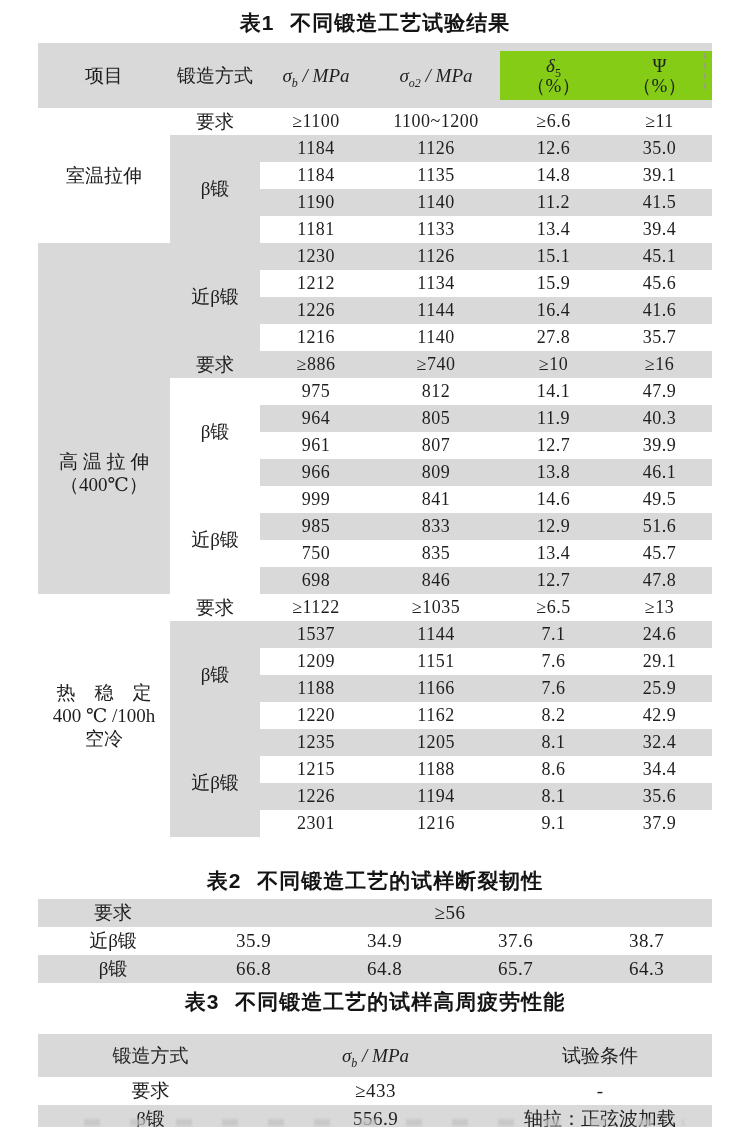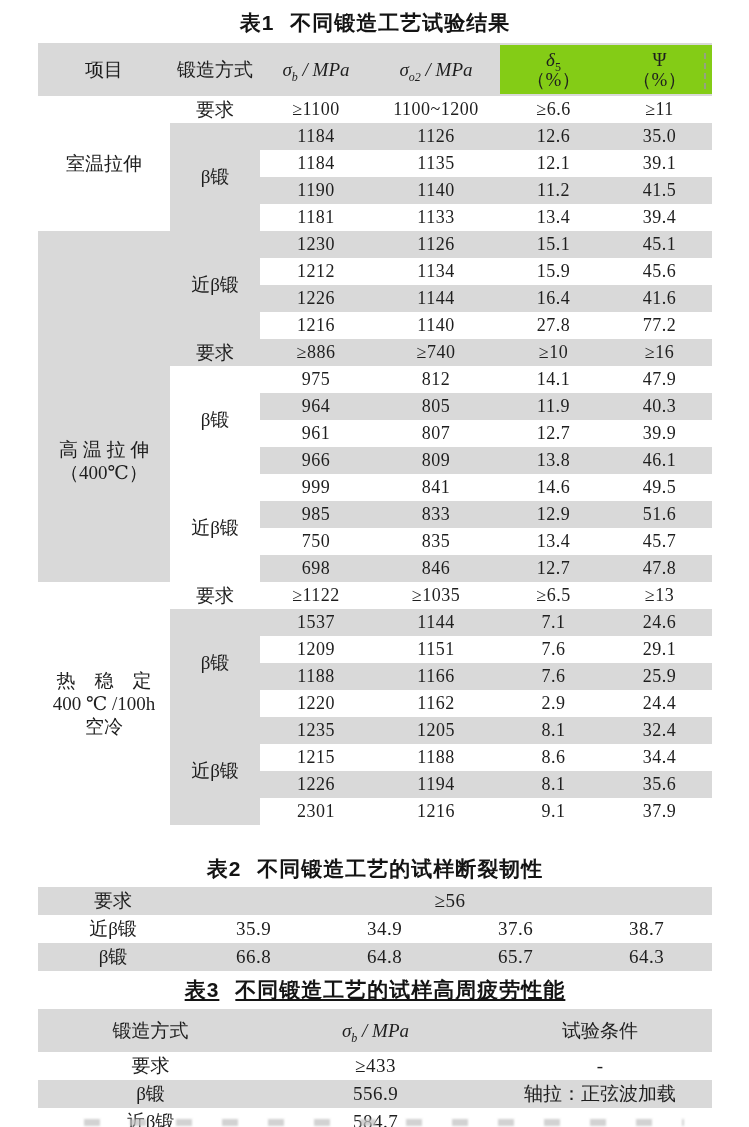--- a/index.html
+++ b/index.html
@@ -10,27 +10,27 @@
   }
   .wrap{margin-left:38px;width:674px;}
   .tbl-title{
     font-family:"Liberation Sans","DejaVu Sans",sans-serif;
     font-weight:bold;font-size:21px;line-height:27px;color:#141414;
     text-align:center;letter-spacing:1px;
   }
   .tbl-title .num{margin-right:16px;text-align:center;}
   #t1-title{padding-top:9px;margin-bottom:7px;}
   #t2-title{margin-top:30px;margin-bottom:5px;}
-  #t3-title{margin-top:5px;margin-bottom:6px;text-decoration:underline;}
+  #t3-title{margin-top:5px;margin-bottom:19px;}
   table{border-collapse:collapse;table-layout:fixed;width:674px;}
   td{text-align:center;vertical-align:middle;padding:0;font-size:18px;line-height:1.05;}
   sub{font-size:12px;line-height:0;}
   .un{font-style:italic;}
   
-  .t1 thead td{height:53px;background:#d9d9d9;font-size:19px;}
+  .t1 thead td{height:65px;background:#d9d9d9;font-size:19px;}
   .t1 tbody td{height:27px;}
   .t1 tbody tr:nth-child(odd) td.d{background:#ffffff;}
   .t1 tbody tr:nth-child(even) td.d{background:#d9d9d9;}
   .bg-g{background:#d9d9d9;}
   .bg-w{background:#ffffff;margin-top:41px;}
   .item{font-size:19px;line-height:23px;}
   .mode{font-size:19px;}
   .hl{background:#84cc16;display:inline-block;padding:5px 25px;}
   .n{letter-spacing:0.5px;}
   
@@ -91,21 +91,21 @@
       <tr>
         <td class="mode bg-g" rowspan="4">β锻</td>
         <td class="d n">1184</td>
           <td class="d n">1126</td>
           <td class="d n">12.6</td>
           <td class="d n">35.0</td>
       </tr>
       <tr>
           <td class="d n">1184</td>
           <td class="d n">1135</td>
-          <td class="d n">12.1</td>
+          <td class="d n">14.8</td>
           <td class="d n">39.1</td>
         </tr>
       <tr>
           <td class="d n">1190</td>
           <td class="d n">1140</td>
           <td class="d n">11.2</td>
           <td class="d n">41.5</td>
         </tr>
       <tr>
           <td class="d n">1181</td>
@@ -130,21 +130,21 @@
       <tr>
           <td class="d n">1226</td>
           <td class="d n">1144</td>
           <td class="d n">16.4</td>
           <td class="d n">41.6</td>
         </tr>
       <tr>
           <td class="d n">1216</td>
           <td class="d n">1140</td>
           <td class="d n">27.8</td>
-          <td class="d n">77.2</td>
+          <td class="d n">35.7</td>
         </tr>
       <tr>
         <td class="item bg-g" rowspan="9">
             <div>高 温 拉 伸</div>
             <div>（400℃）</div>
           </td>
         <td class="mode d">要求</td>
         <td class="d n">≥886</td>
           <td class="d n">≥740</td>
           <td class="d n">≥10</td>
@@ -227,22 +227,22 @@
         </tr>
       <tr>
           <td class="d n">1188</td>
           <td class="d n">1166</td>
           <td class="d n">7.6</td>
           <td class="d n">25.9</td>
         </tr>
       <tr>
           <td class="d n">1220</td>
           <td class="d n">1162</td>
-          <td class="d n">2.9</td>
-          <td class="d n">24.4</td>
+          <td class="d n">8.2</td>
+          <td class="d n">42.9</td>
         </tr>
       <tr>
         <td class="mode bg-g" rowspan="4">近β锻</td>
         <td class="d n">1235</td>
           <td class="d n">1205</td>
           <td class="d n">8.1</td>
           <td class="d n">32.4</td>
       </tr>
       <tr>
           <td class="d n">1215</td>

